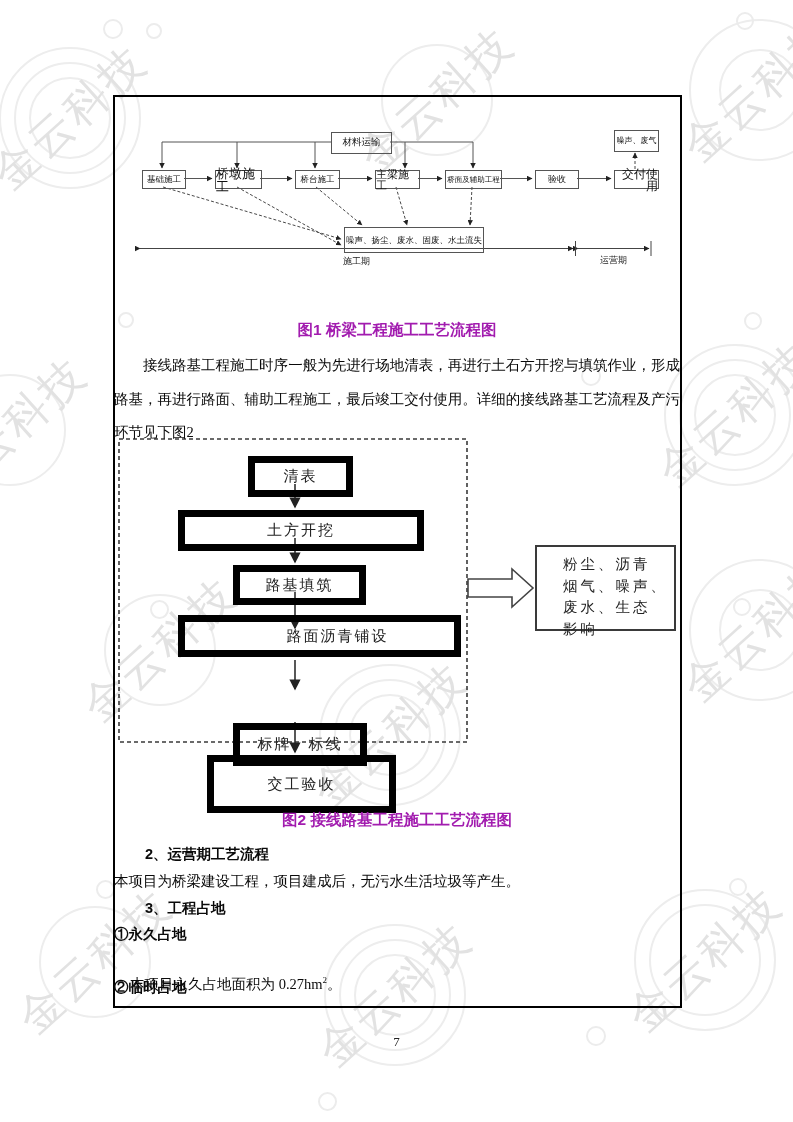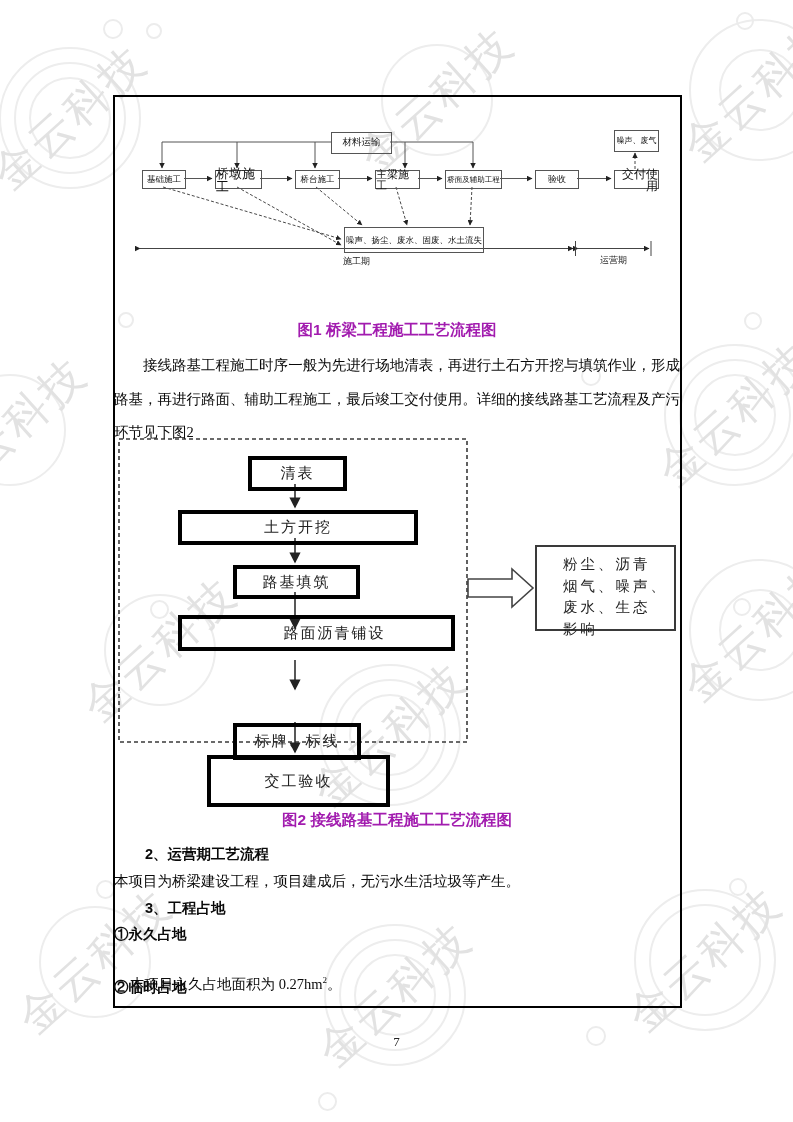--- a/index.html
+++ b/index.html
@@ -22,21 +22,21 @@
   
   .page-border{position:absolute;left:113px;top:95px;width:565px;height:909px;
     border:2px solid #000;z-index:1;}
   
   .fbox{position:absolute;border:1px solid #555;display:flex;align-items:center;
     justify-content:center;z-index:3;background:transparent;line-height:1;
     font-family:"Liberation Serif",serif;}
   .flow-svg{position:absolute;z-index:2;}
   .tl-label{position:absolute;z-index:3;font-size:9px;color:#222;}
   
-  .f2box{position:absolute;border:4px solid #000000;display:flex;align-items:center;
+  .f2box{position:absolute;border:7px solid #000000;display:flex;align-items:center;
     justify-content:center;z-index:3;background:transparent;font-size:15px;
     letter-spacing:2px;color:#222;}
   .impact-box{position:absolute;border:2px solid #3a3a3a;z-index:3;font-size:14.5px;
     letter-spacing:3px;color:#222;white-space:pre-line;line-height:21.5px;
     padding:7px 0 0 26px;box-sizing:border-box;}
   
   .caption{position:absolute;left:114px;width:566px;text-align:center;z-index:3;
     font-family:"Liberation Sans",sans-serif;font-weight:bold;font-size:15.5px;color:#a21caf;}
   .para{position:absolute;left:114px;width:566px;z-index:3;font-size:14.5px;
     line-height:33.5px;text-align:justify;color:#0a0a0a;}

